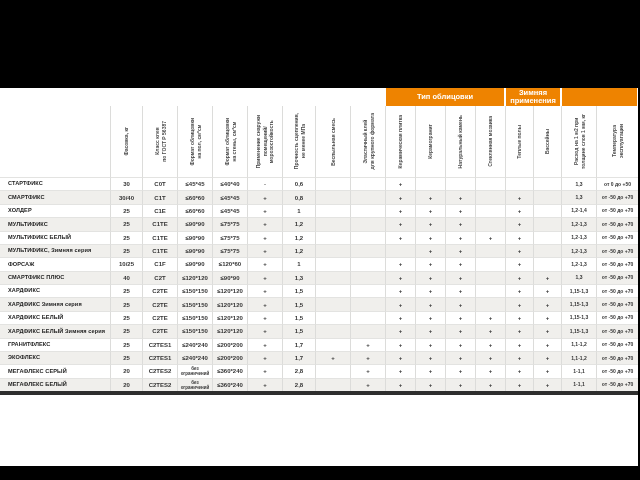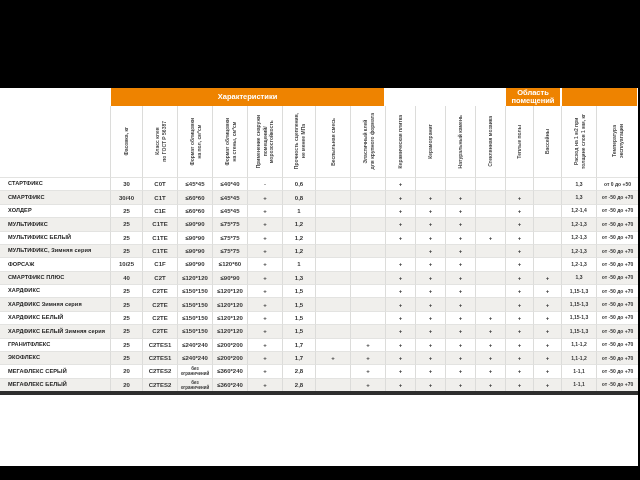--- a/index.html
+++ b/index.html
@@ -34,22 +34,22 @@
   .alt{background:#f0efec;}
   .tiny{font-size:4.5px;white-space:pre-line;line-height:1.15;}
   .small{font-size:5px;}
 </style>
 </head>
 <body>
 
 <div id="stage">
   <div id="grid">
     <div class="name-spacer"></div>
-    <div class="band" style="grid-column: 2 / 10; background: rgb(238, 131, 0);">Характеристики</div>
-    <div class="band" style="grid-column: 14 / 16; background: rgb(238, 131, 0);">Область помещений</div>
+    <div class="band" style="grid-column: 10 / 14; background: rgb(238, 131, 0);">Тип облицовки</div>
+    <div class="band" style="grid-column: 14 / 16; background: rgb(238, 131, 0);">Зимняя применения</div>
     <div class="band" style="grid-column: 16 / 18; background: rgb(238, 131, 0);"></div>
 
   <div class="vl" style="grid-column: 2;">
         <span>Фасовка, кг</span>
       </div>
       <div class="vl" style="grid-column: 3;">
         <span>Класс клея
 по ГОСТ Р 56387</span>
       </div>
       <div class="vl" style="grid-column: 4;">

